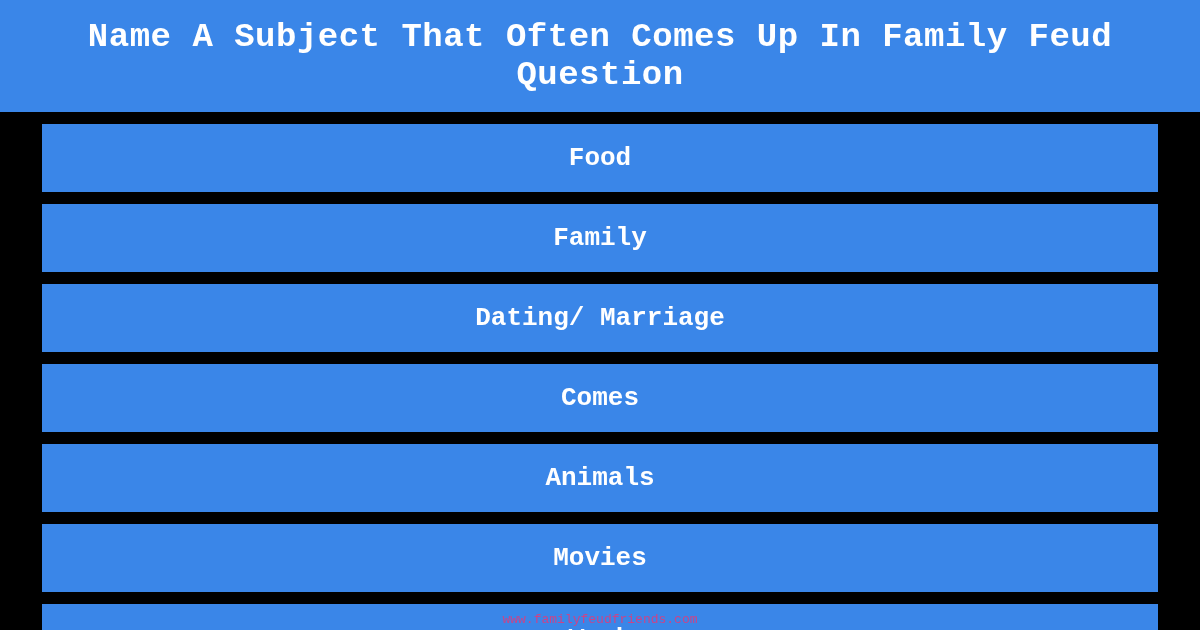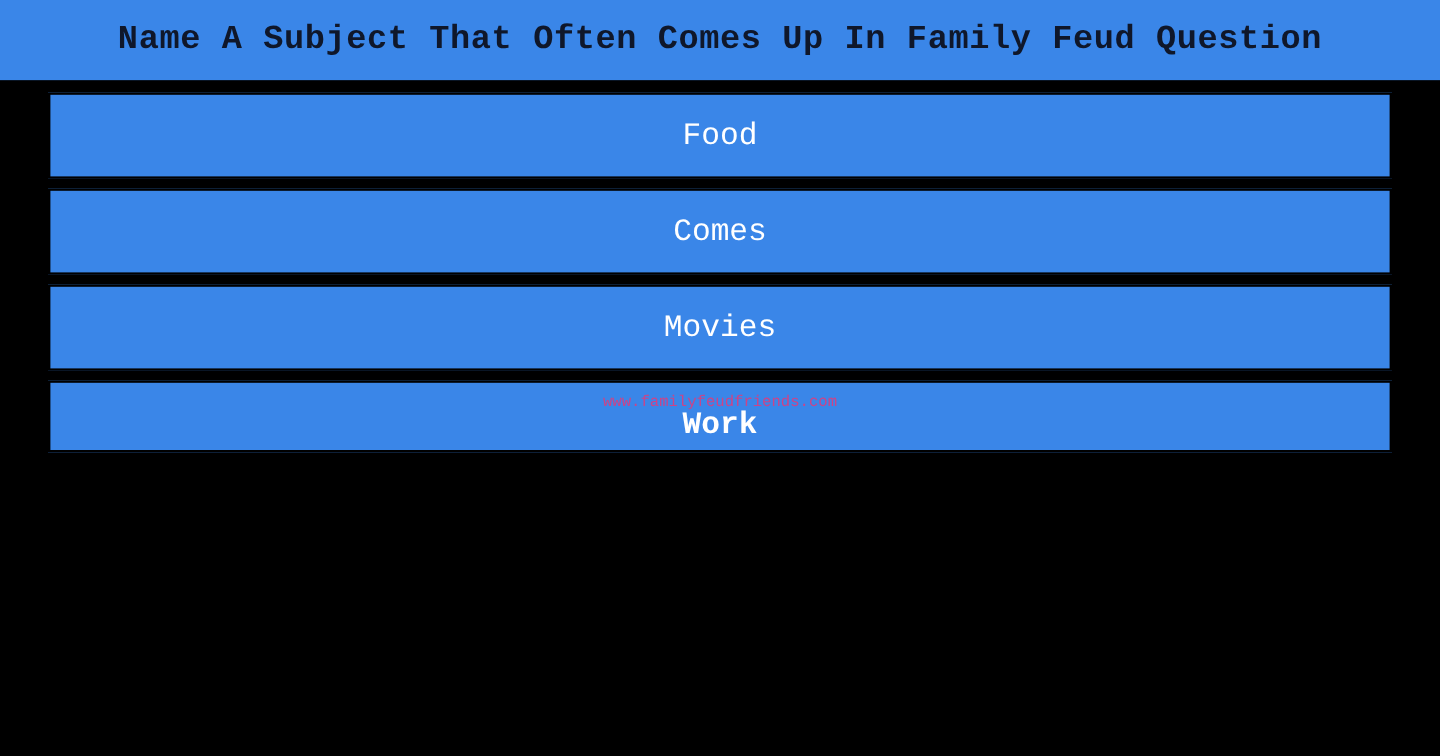--- a/index.html
+++ b/index.html
@@ -17,22 +17,22 @@
     }
 
     #header {
       background-color: #3a86e8;
       width: 100%;
       padding: 18px 60px;
       text-align: center;
     }
 
     #header h1 {
-      color: #0f172a;
-      font-size: 28px;
+      color: #ffffff;
+      font-size: 34px;
       font-weight: bold;
       font-family: 'Courier New', Courier, monospace;
       letter-spacing: 0.5px;
     }
 
     #main {
       background-color: #000000;
       padding: 10px 40px;
       display: flex;
       flex-direction: column;
@@ -47,38 +47,47 @@
       height: 72px;
       display: flex;
       align-items: center;
       justify-content: center;
       cursor: pointer;
     }
 
     .answer-bar span {
       color: #ffffff;
       font-size: 26px;
-      font-weight: normal;
+      font-weight: bold;
       font-family: 'Courier New', Courier, monospace;
     }
   </style>
 </head>
 <body>
 
 <div id="header">
   <h1>Name A Subject That Often Comes Up In Family Feud Question</h1>
 </div>
 
 <div id="main">
 
 <div class="answer-bar">
       <span>Food</span>
     </div>
     <div class="answer-bar">
+      <span>Family</span>
+    </div>
+    <div class="answer-bar">
+      <span>Dating/ Marriage</span>
+    </div>
+    <div class="answer-bar">
       <span>Comes</span>
+    </div>
+    <div class="answer-bar">
+      <span>Animals</span>
     </div>
     <div class="answer-bar">
       <span>Movies</span>
     </div>
     <div class="answer-bar" style="position: relative; height: 60px;">
       <div style="position: absolute; top: 8px; width: 100%; text-align: center; color: rgb(204, 68, 136); font-size: 13px; font-family: &quot;Courier New&quot;, Courier, monospace;">www.familyfeudfriends.com</div>
       <span style="position: absolute; bottom: 6px; width: 100%; text-align: center; color: rgb(255, 255, 255); font-size: 26px; font-weight: bold; font-family: &quot;Courier New&quot;, Courier, monospace;">Work</span>
     </div>
   </div>
 

